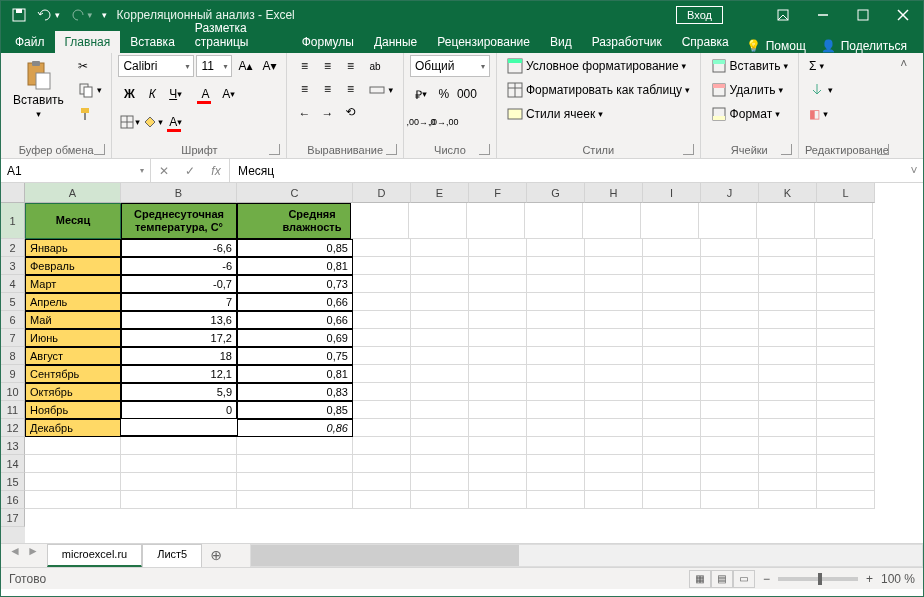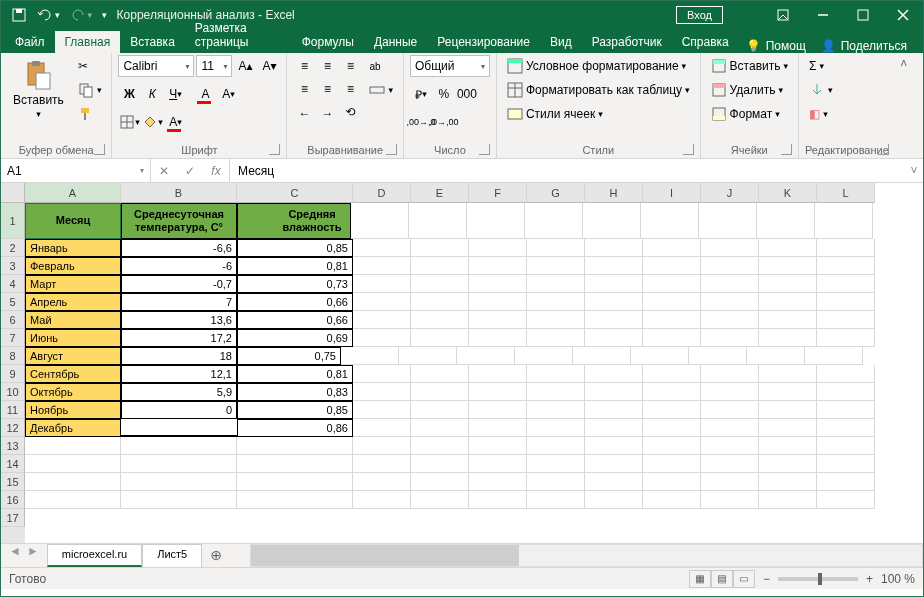--- a/index.html
+++ b/index.html
@@ -513,21 +513,21 @@
           <div class="cell " style="width: 58px;"></div>
           <div class="cell " style="width: 58px;"></div>
           <div class="cell " style="width: 58px;"></div>
           <div class="cell " style="width: 58px;"></div>
           <div class="cell " style="width: 58px;"></div>
           <div class="cell " style="width: 58px;"></div>
         </div>
         <div class="row">
           <div class="cell month-cell" style="width: 96px;">Август</div>
           <div class="cell data-cell num" style="width: 116px;">18</div>
-          <div class="cell data-cell num" style="width: 104px;">0,75</div>
+          <div class="cell data-cell num" style="width: 116px;">0,75</div>
           <div class="cell " style="width: 58px;"></div>
           <div class="cell " style="width: 58px;"></div>
           <div class="cell " style="width: 58px;"></div>
           <div class="cell " style="width: 58px;"></div>
           <div class="cell " style="width: 58px;"></div>
           <div class="cell " style="width: 58px;"></div>
           <div class="cell " style="width: 58px;"></div>
           <div class="cell " style="width: 58px;"></div>
           <div class="cell " style="width: 58px;"></div>
         </div>
@@ -569,21 +569,21 @@
           <div class="cell " style="width: 58px;"></div>
           <div class="cell " style="width: 58px;"></div>
           <div class="cell " style="width: 58px;"></div>
           <div class="cell " style="width: 58px;"></div>
           <div class="cell " style="width: 58px;"></div>
           <div class="cell " style="width: 58px;"></div>
         </div>
         <div class="row">
           <div class="cell month-cell" style="width: 96px;">Декабрь</div>
           <div class="cell data-cell num" style="width: 116px; margin-top: 16px;">-3,9</div>
-          <div class="cell data-cell num" style="width: 116px;">0,86</div>
+          <div class="cell data-cell num" style="width: 116px; font-style: italic;">0,86</div>
           <div class="cell " style="width: 58px;"></div>
           <div class="cell " style="width: 58px;"></div>
           <div class="cell " style="width: 58px;"></div>
           <div class="cell " style="width: 58px;"></div>
           <div class="cell " style="width: 58px;"></div>
           <div class="cell " style="width: 58px;"></div>
           <div class="cell " style="width: 58px;"></div>
           <div class="cell " style="width: 58px;"></div>
           <div class="cell " style="width: 58px;"></div>
         </div>

